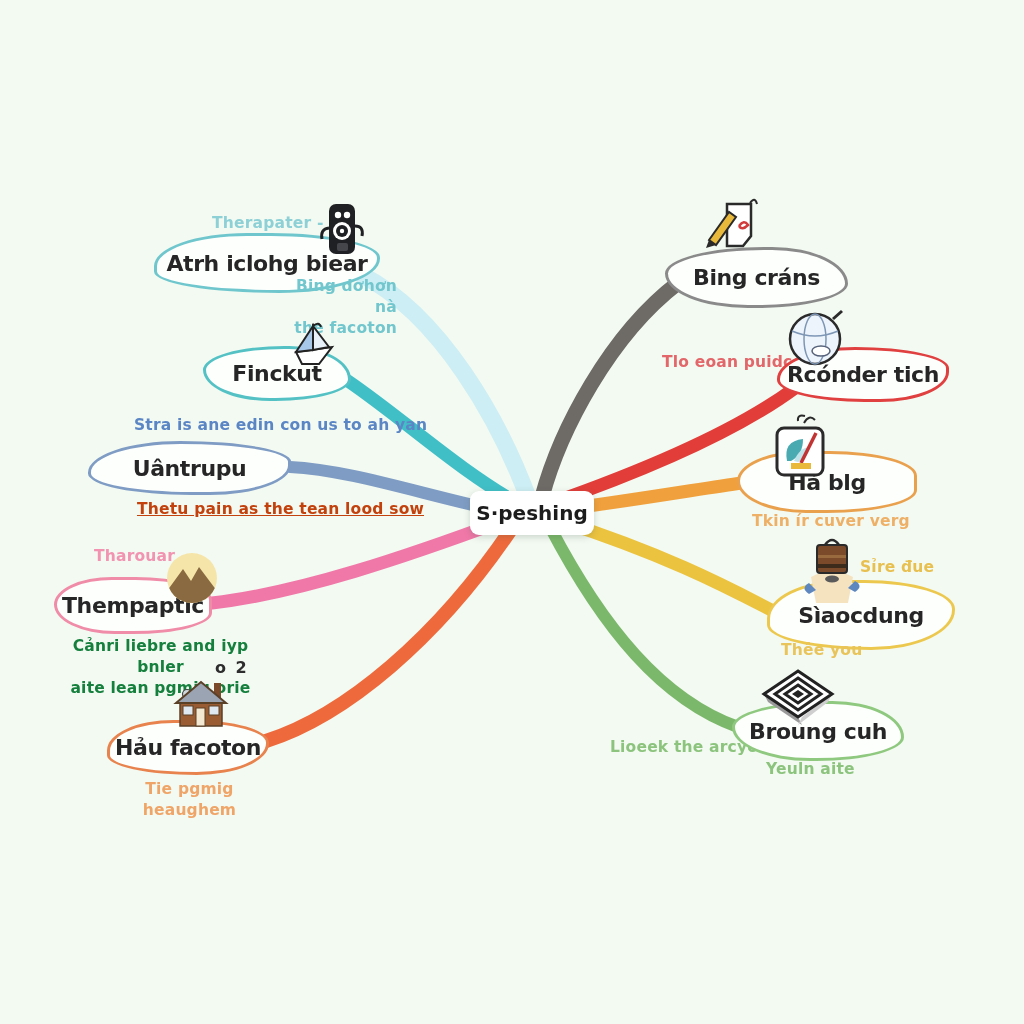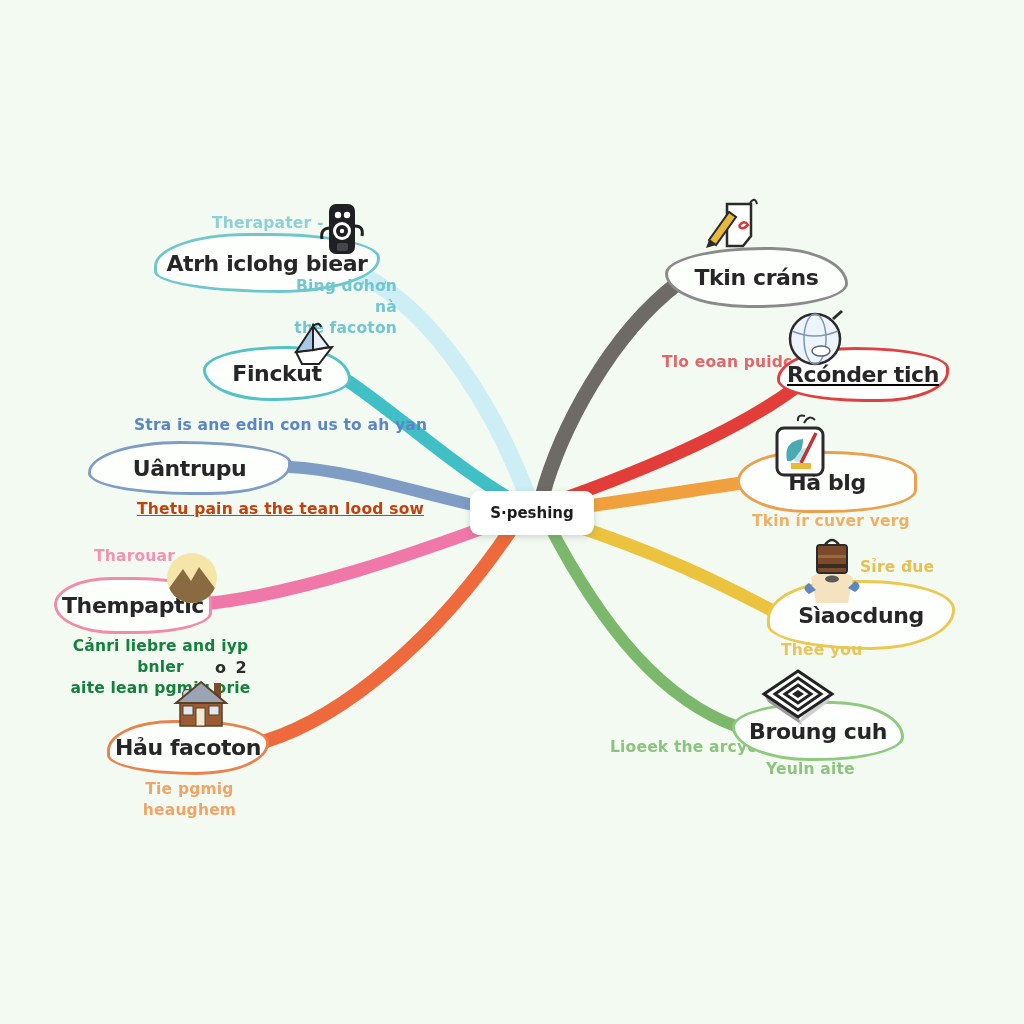--- a/index.html
+++ b/index.html
@@ -16,21 +16,21 @@
   .blob-b{border-radius:58% 44% 54% 48%/46% 64% 42% 60%;}
   .blob-c{border-radius:50% 60% 44% 56%/64% 42% 60% 44%;}
   .blob-d{border-radius:44% 58% 60% 46%/58% 48% 44% 62%;}
   .cloud .title{
     font-weight:700;color:#262626;font-size:22px;letter-spacing:-0.4px;white-space:nowrap;
   }
   .center-node{
     position:absolute;z-index:4;background:#ffffff;border-radius:9px;
     box-shadow:0 2px 7px rgba(60,80,60,.22);
     display:flex;align-items:center;justify-content:center;
-    font-weight:700;font-size:15px;color:#1c1c1c;
+    font-weight:700;font-size:20px;color:#1c1c1c;
   }
   .small{
     position:absolute;z-index:2;font-size:15.5px;font-weight:600;
     letter-spacing:.2px;white-space:pre-line;line-height:1.35;
   }
   .icon{position:absolute;z-index:3;}
   .o2-label{position:absolute;z-index:3;font-size:16px;font-weight:600;color:#2d2d2d;letter-spacing:2px;}
 </style>
 </head>
 <body style="background: rgb(243, 250, 242);">
@@ -111,32 +111,32 @@
   <rect x="46" y="8" width="7" height="16" fill="#7a4a2b"></rect>
   <rect x="12" y="27" width="42" height="24" fill="#9a5c33" stroke="#5b4028" stroke-width="1.5"></rect>
   <circle cx="19" cy="19" r="4.5" fill="#cfd8dd" stroke="#444" stroke-width="1.2"></circle>
   <path d="M8,28 L33,7 L58,28 Z" fill="#9aa4b2" stroke="#5b4028" stroke-width="2"></path>
   <rect x="28" y="33" width="9" height="18" fill="#f3e8d2" stroke="#5b4028"></rect>
   <rect x="15" y="31" width="10" height="9" fill="#dfe8f0" stroke="#5b4028"></rect>
   <rect x="41" y="31" width="10" height="9" fill="#dfe8f0" stroke="#5b4028"></rect>
 </svg>
 
 <div class="cloud blob-b" style="left: 665px; top: 247px; width: 183px; height: 61px; border-color: rgb(138, 138, 138);">
-  <span class="title">Tkin cráns</span>
+  <span class="title">Bing cráns</span>
 </div>
 <svg class="icon" style="left:703px;top:196px;" width="68" height="62" viewBox="0 0 68 62">
   <path d="M24,8 h24 v32 l-8,10 h-16 z" fill="#ffffff" stroke="#2a2a2a" stroke-width="2.5"></path>
   <path d="M47,7 q5,-7 7,1" stroke="#2a2a2a" stroke-width="2" fill="none"></path>
   <path d="M36,30 q5,-7 9,-1 q-6,6 -9,1" fill="none" stroke="#d23b3b" stroke-width="2.5"></path>
   <polygon points="6,44 26,16 33,21 13,49" fill="#e9b93c" stroke="#2a2a2a" stroke-width="2"></polygon>
   <polygon points="6,44 13,49 3,52" fill="#2a2a2a"></polygon>
 </svg>
 
 <span class="small" style="left: 662px; top: 352px; color: rgb(226, 102, 106);">Tlo eoan puidcem</span>
-<div class="cloud blob-c" style="left: 777px; top: 347px; width: 172px; height: 55px; border-color: rgb(224, 64, 64); text-decoration: underline;">
+<div class="cloud blob-c" style="left: 777px; top: 347px; width: 172px; height: 55px; border-color: rgb(224, 64, 64);">
   <span class="title">Rcónder tich</span>
 </div>
 <svg class="icon" style="left:785px;top:307px;" width="64" height="62" viewBox="0 0 64 62">
   <path d="M48,12 L57,4" stroke="#2a2a2a" stroke-width="3"></path>
   <circle cx="30" cy="32" r="25" fill="#eef4fb" stroke="#2a2a2a" stroke-width="2.5"></circle>
   <ellipse cx="30" cy="32" rx="11" ry="25" fill="none" stroke="#7d96b5" stroke-width="1.5"></ellipse>
   <path d="M7,24 q23,10 46,0" fill="none" stroke="#7d96b5" stroke-width="1.5"></path>
   <ellipse cx="36" cy="44" rx="9" ry="5" fill="#ffffff" stroke="#55617a" stroke-width="1.5"></ellipse>
 </svg>
 

